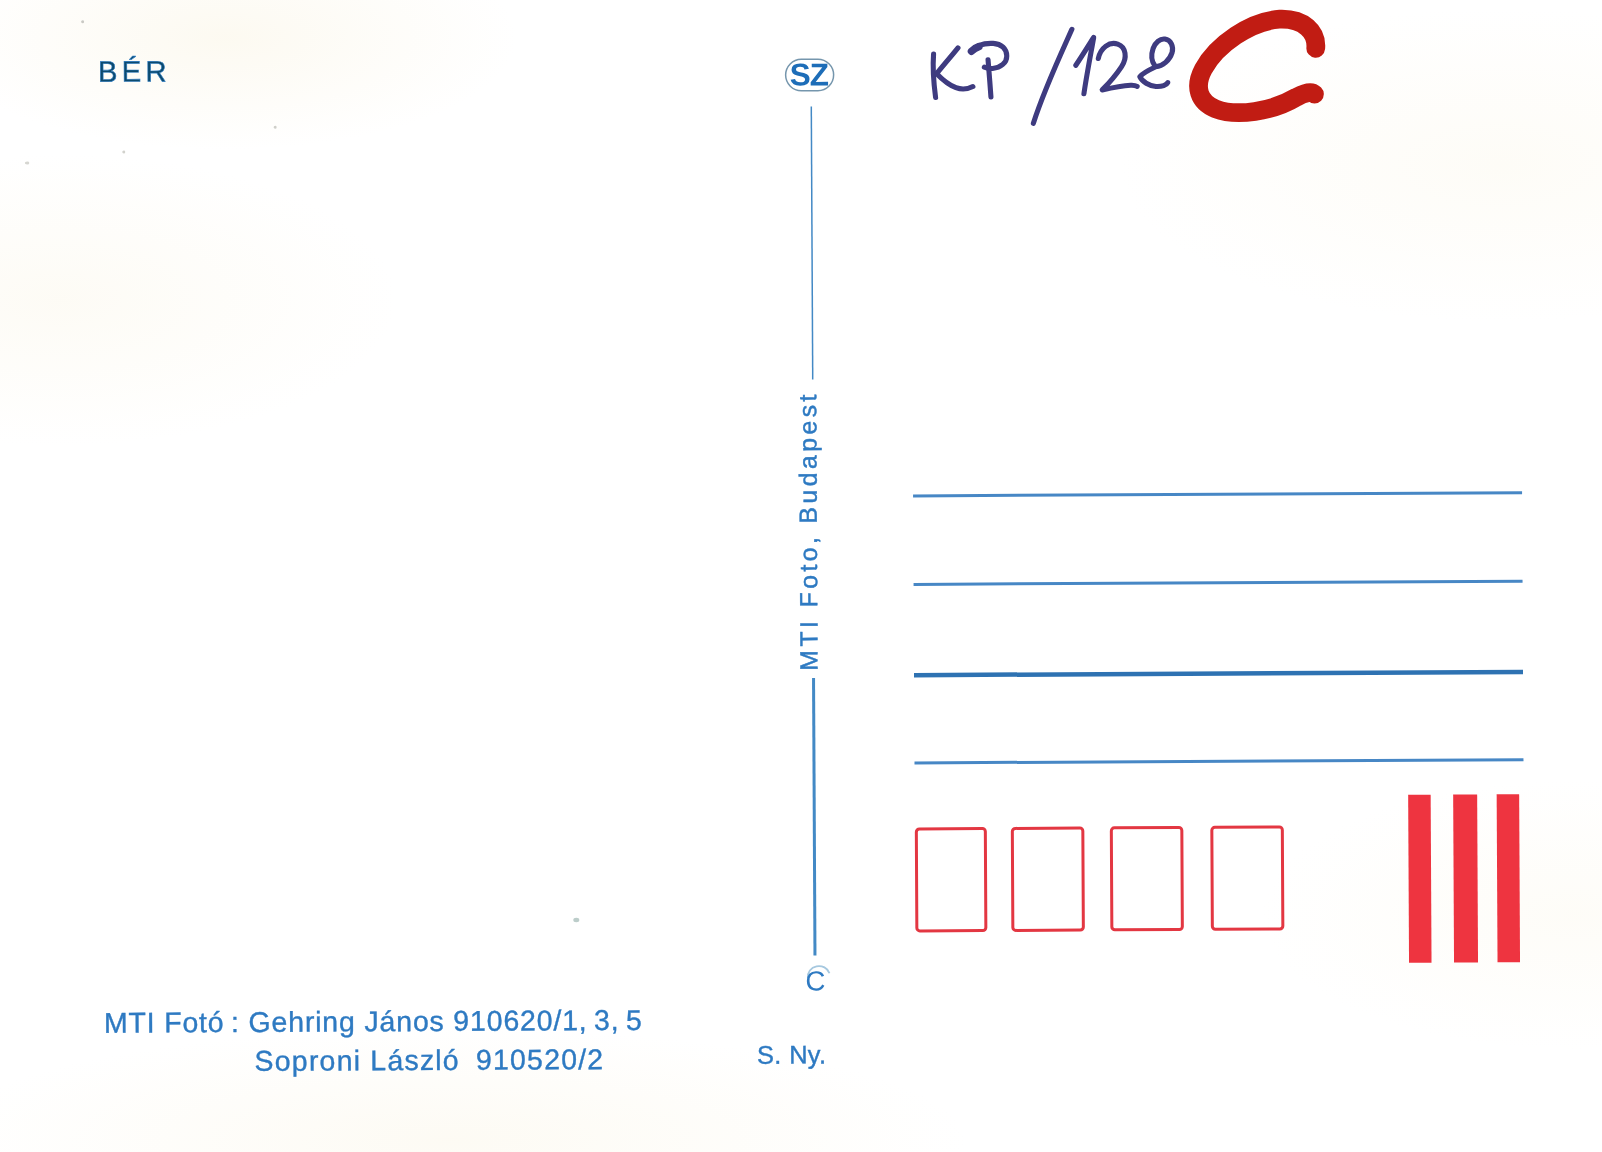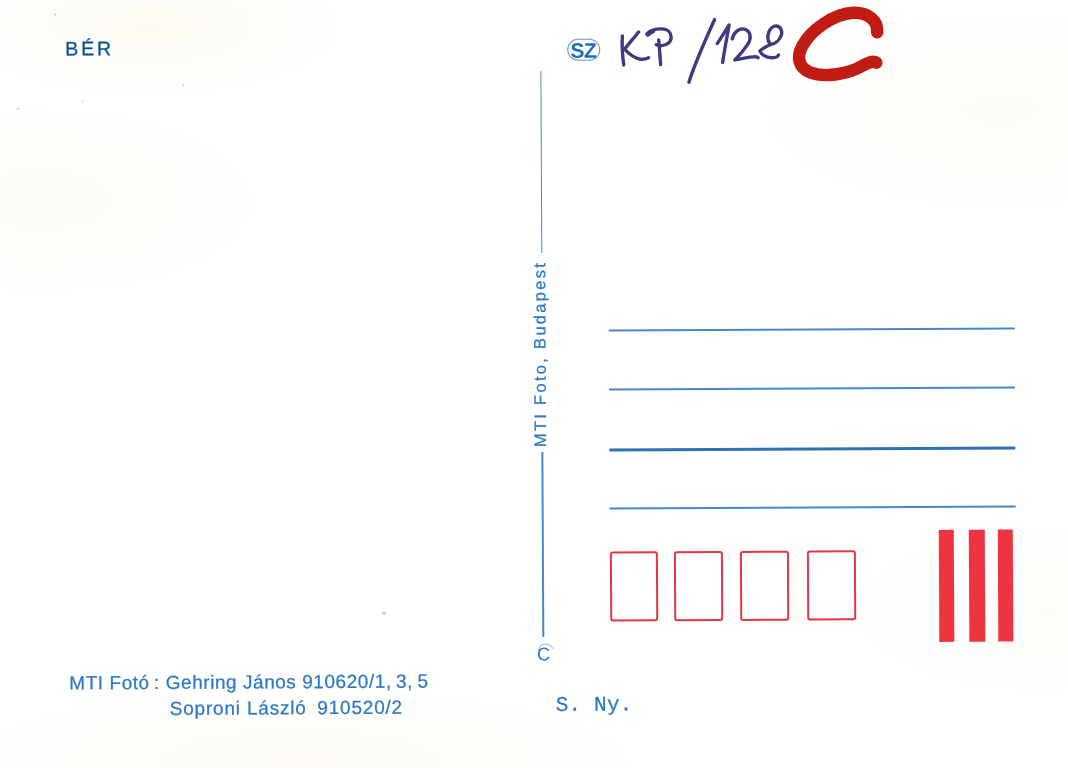--- a/index.html
+++ b/index.html
@@ -19,21 +19,21 @@
    radial-gradient(300px 130px at 40px 200px, rgba(247,238,210,0.22), rgba(247,238,210,0) 75%),
    radial-gradient(340px 140px at 1000px 110px, rgba(248,240,214,0.2), rgba(248,240,214,0) 75%),
    radial-gradient(460px 100px at 300px 760px, rgba(247,238,210,0.25), rgba(247,238,210,0) 75%),
    radial-gradient(280px 120px at 1050px 610px, rgba(248,240,214,0.18), rgba(248,240,214,0) 75%);
 "></div>
 
 <div class="tilt">
 
   <div class="abs blue" style="left:67px;top:36.5px;font-size:19.5px;letter-spacing:2.9px;font-weight:normal;color:#0c4a6e;-webkit-text-stroke:0.4px #2d7bc2;">BÉR</div>
 
-  <div class="abs" style="left:524.5px;top:39px;width:31px;height:20px;border:1.7px solid #7596ad;border-radius:11px;text-align:center;margin-left:44px;">
+  <div class="abs" style="left:524.5px;top:39px;width:31px;height:20px;border:1.7px solid #7596ad;border-radius:11px;text-align:center;">
     <span style="display:inline-block;font-size:21px;font-weight:bold;color:#1d6db8;letter-spacing:-0.7px;margin-top:-0.5px;">SZ</span>
   </div>
 
   <div class="abs" style="left:541.5px;top:71px;width:1.8px;height:182px;background:#4389c5;"></div>
 
   <div class="abs" style="left:540px;top:353.5px;width:0;height:0;">
     <div style="position:absolute;left:0;top:0;transform:translate(-50%,-50%) rotate(-90deg);font-size:16.5px;letter-spacing:2.3px;color:#2e7ac2;-webkit-text-stroke:0.3px #2e7ac2;white-space:nowrap;">MTI Foto, Budapest</div>
   </div>
 
   <div class="abs" style="left:541.3px;top:452px;width:1.8px;height:185px;background:#4389c5;"></div>
@@ -86,20 +86,20 @@
   <div class="abs" style="left:938.2px;top:532.2px;width:15px;height:112px;background:#ee3440;"></div>
 
   <div class="abs" style="left:967.9px;top:532.2px;width:16px;height:112px;background:#ee3440;"></div>
 
   <div class="abs" style="left:997.4px;top:532.2px;width:15px;height:112px;background:#ee3440;"></div>
 
   <div class="abs" style="left:67.7px;top:671px;font-size:19px;letter-spacing:0.55px;color:#2e7ac2;-webkit-text-stroke:0.25px #2e7ac2;">MTI Fotó : Gehring János 910620/1, 3, 5</div>
 
   <div class="abs" style="left:168px;top:696.5px;font-size:19px;letter-spacing:0.8px;color:#2e7ac2;-webkit-text-stroke:0.25px #2e7ac2;">Soproni László  910520/2</div>
 
-  <div class="abs" style="left:554px;top:695px;font-size:21px;letter-spacing:0.2px;color:#2e7ac2;font-family:Liberation Mono, monospace;-webkit-text-stroke:0.25px #2e7ac2;">S. Ny.</div>
+  <div class="abs" style="left:503px;top:695px;font-size:17px;letter-spacing:0.2px;color:#2e7ac2;-webkit-text-stroke:0.25px #2e7ac2;">S. Ny.</div>
 
   <div class="abs" style="left:56px;top:11px;width:2px;height:2px;background:#c9c9c4;border-radius:50%;"></div>
   <div class="abs" style="left:184px;top:82px;width:2px;height:2px;background:#cfcfca;border-radius:50%;"></div>
   <div class="abs" style="left:83px;top:98px;width:2px;height:2px;background:#d2d2cd;border-radius:50%;"></div>
   <div class="abs" style="left:18px;top:105px;width:3px;height:2px;background:#d6d6d1;border-radius:50%;"></div>
   <div class="abs" style="left:381px;top:611px;width:4px;height:3px;background:#9fb8b4;border-radius:50%;opacity:0.7;"></div>
 </div>
 
 </body></html>

